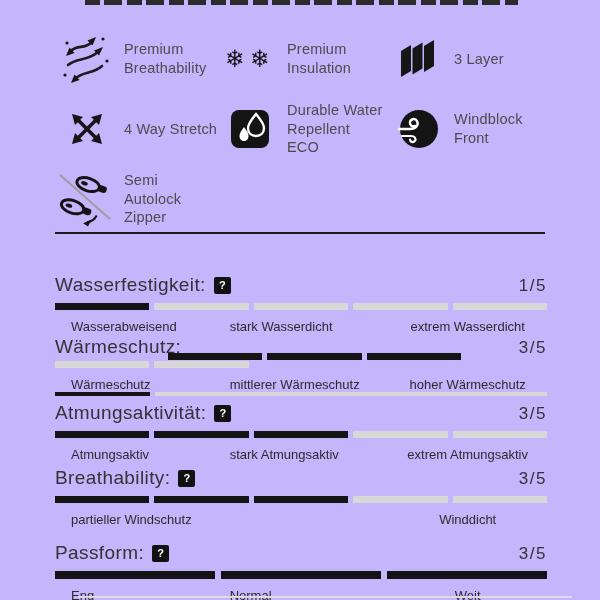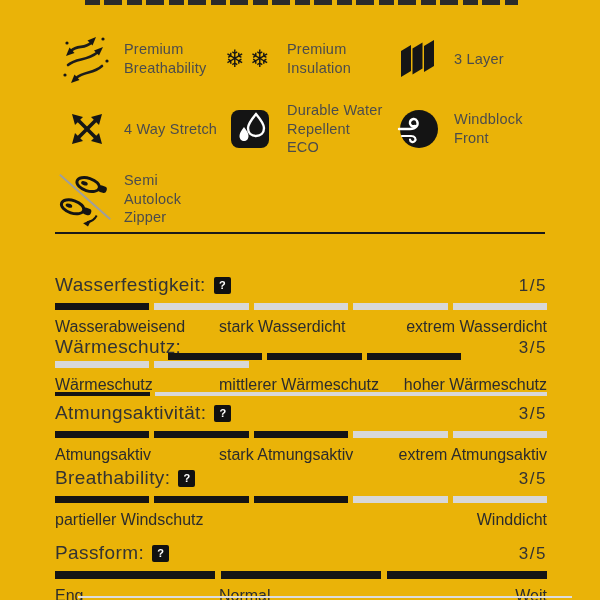--- a/index.html
+++ b/index.html
@@ -1,16 +1,16 @@
 <!DOCTYPE html>
 <html style="--fill: #141414; --empty: #d8d8d8; --help-bg: #111111; --help-fg: #ffffff; --divider: #1a1a1a; --hairline: #dcdcdc;"><head>
 <meta charset="utf-8">
 <style>
   html,body{margin:0;padding:0;background:#fff;}
-  #stage{position:relative;width:600px;height:600px;background:#eab308;overflow:hidden;
+  #stage{position:relative;width:600px;height:600px;background:#c4b5fd;overflow:hidden;
          font-family:"Liberation Sans",sans-serif;color:#333;}
 
   
   .top-strip{position:absolute;left:85px;top:0;width:433px;height:5px;
     background:repeating-linear-gradient(90deg,#2b2b2b 0 15px,transparent 15px 19px,#2b2b2b 19px 37px,transparent 37px 42px);}
 
   
   .features{position:absolute;left:55px;top:24px;width:492px;display:grid;
             grid-template-columns:163px 167px 162px;grid-auto-rows:70px;}
   .feature{display:flex;align-items:center;}
@@ -32,24 +32,24 @@
     border-radius:2px;align-self:center;cursor:pointer;}
   .r-value{margin-left:auto;font-size:17px;letter-spacing:1.5px;color:#333;}
   .bar{position:relative;display:flex;gap:5px;height:7px;margin-top:6px;}
   .bar.tight{margin-top:2px;}
   .bar.tall{height:8px;gap:6px;}
   .seg{flex:1;}
   .seg.fill{background:var(--fill,#141414);}
   .seg.empty{background:var(--empty,#d8d8d8);}
   .offset-group{position:absolute;display:flex;gap:5px;height:100%;}
   .offset-group .seg{flex:1;}
-  .r-labels{display:flex;margin-top:9px;font-size:16px;line-height:15px;color:#2c2c2c;}
+  .r-labels{display:flex;margin-top:9px;font-size:13px;line-height:15px;color:#2c2c2c;margin-left:16px;}
   .r-labels span{flex:1;}
   .r-labels .c{text-align:left;}
-  .r-labels .r{text-align:right;}
+  .r-labels .r{text-align:center;}
 
   .bar-fragment{position:absolute;top:159px;left:0;right:0;height:4px;display:flex;gap:5px;}
   .frag-black{width:95px;background:var(--fill,#141414);}
   .frag-gray{flex:1;background:var(--empty,#d8d8d8);}
 
   svg .ink{fill:#161616;}
 </style>
 </head>
 <body>
 

